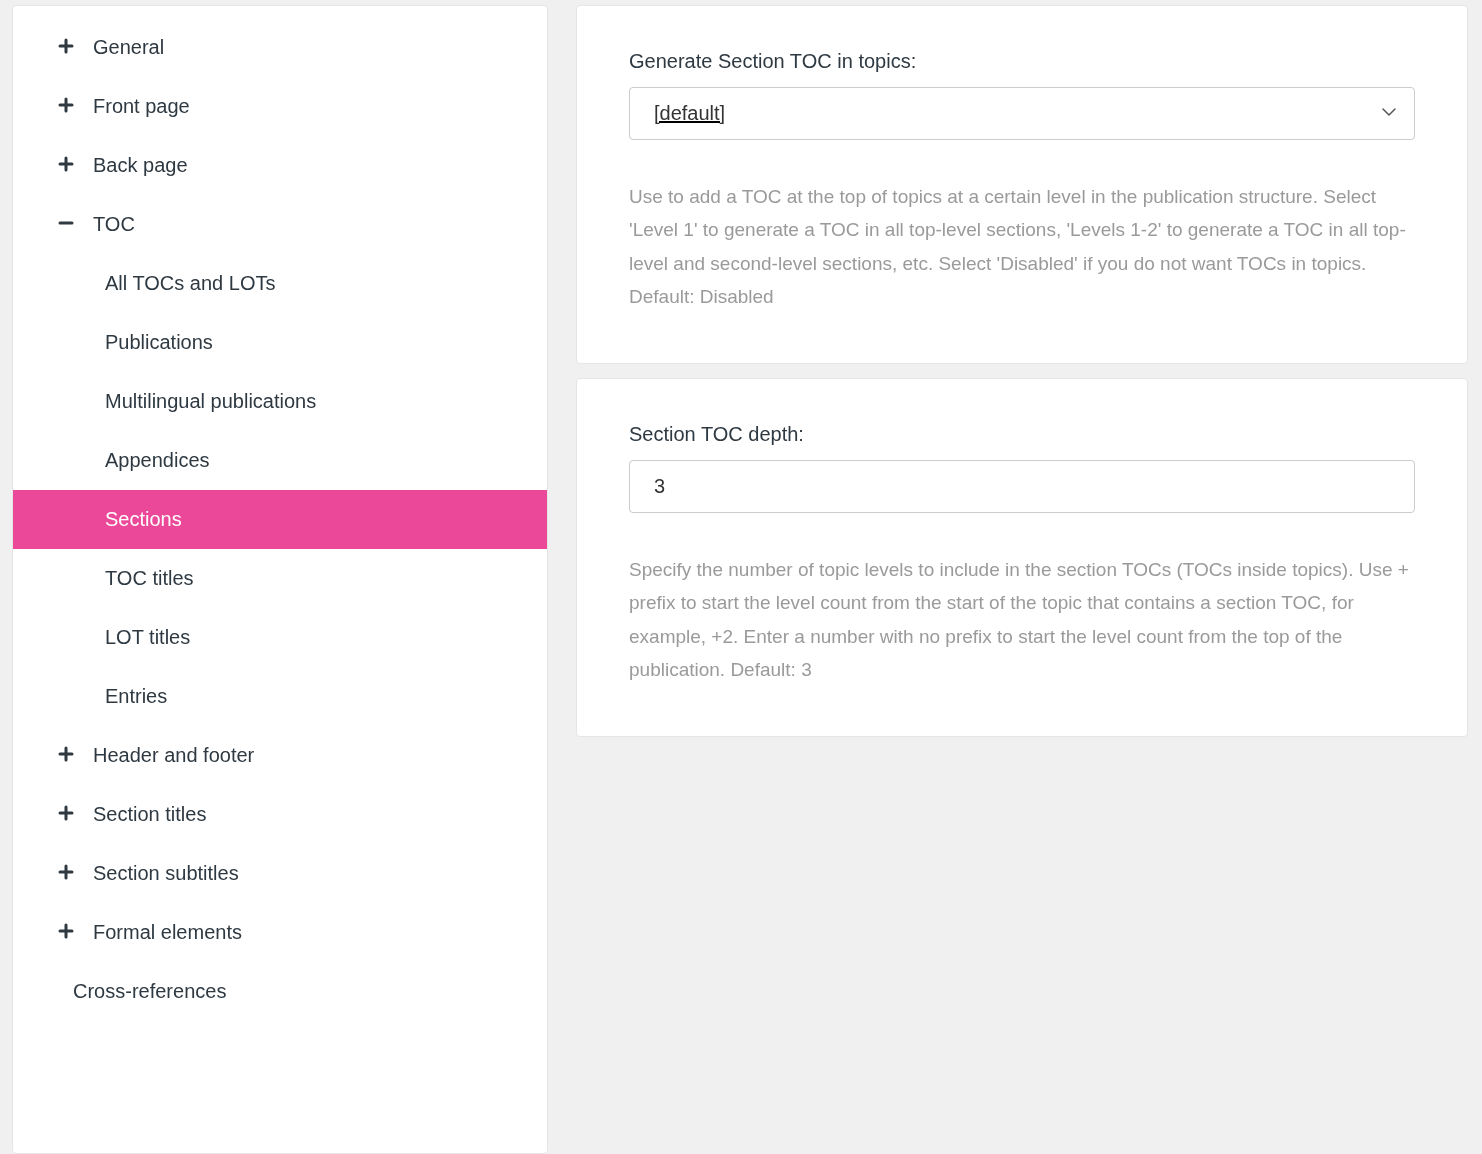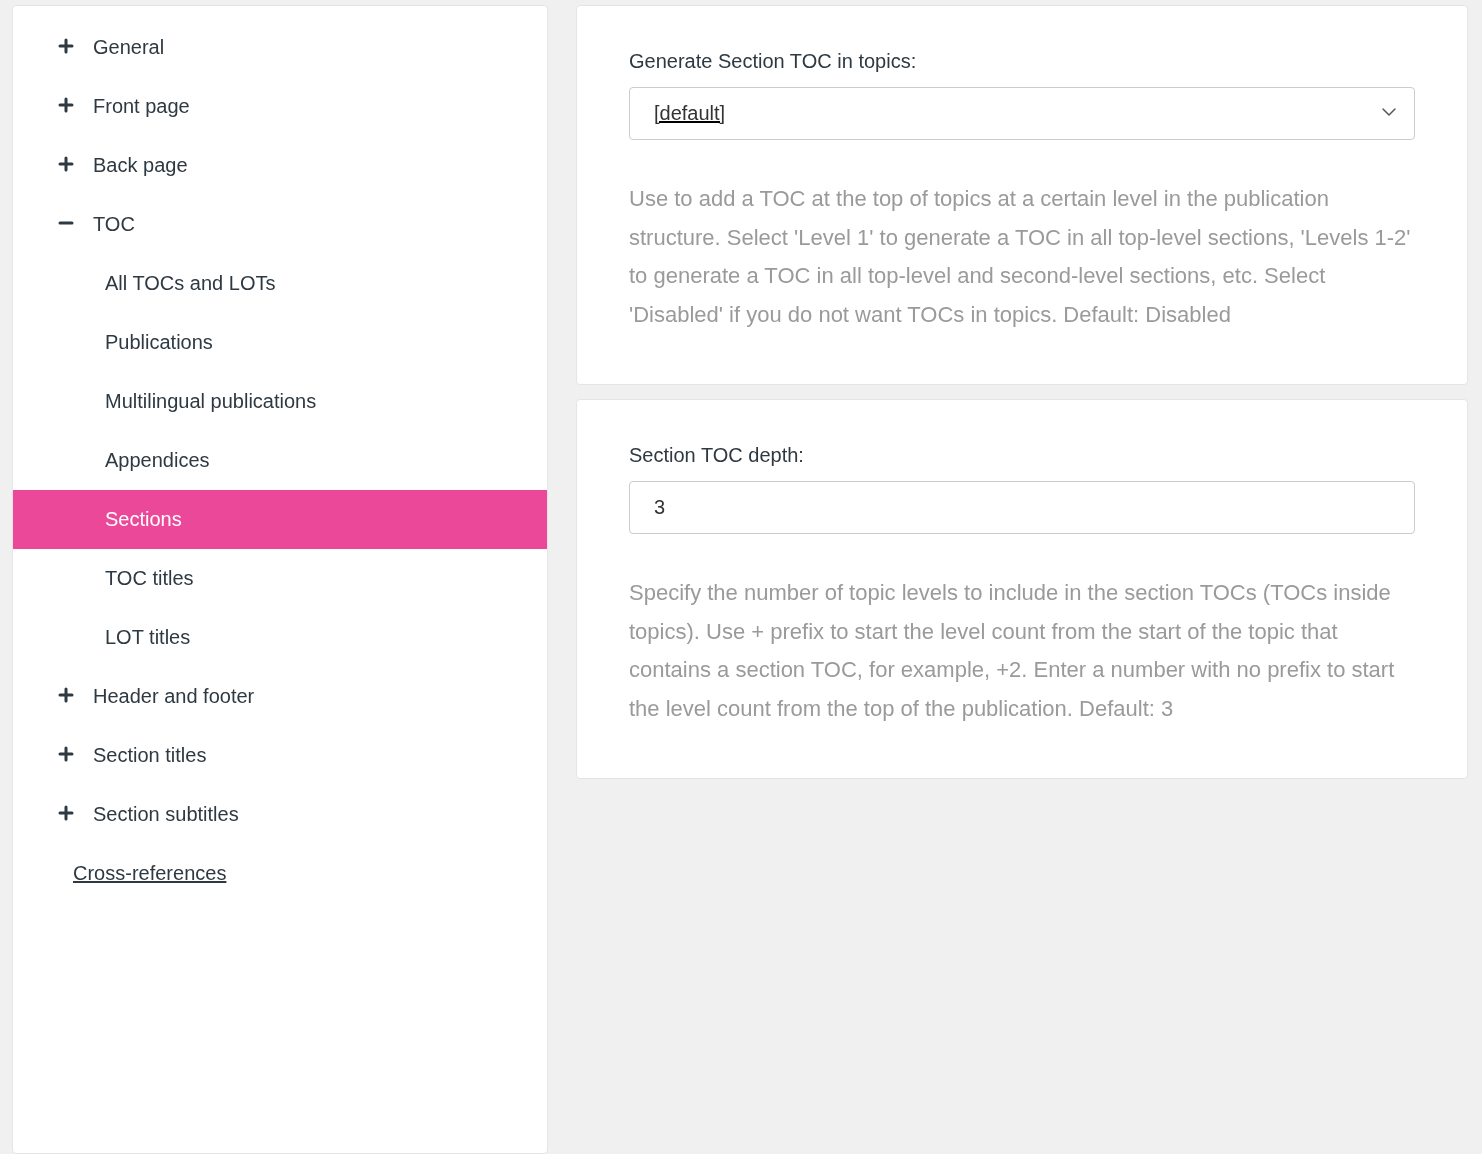--- a/index.html
+++ b/index.html
@@ -31,21 +31,21 @@
     }
     .nav-item .icon {
       position: absolute;
       left: 44px;
       width: 18px;
       text-align: center;
       color: #2e3942;
     }
     .nav-item.top-level { padding-left: 44px; }
     .nav-item.top-level .label { margin-left: 36px; }
-    .nav-item.no-icon .label { margin-left: 16px; text-decoration: underline; }
+    .nav-item.no-icon .label { margin-left: 16px; }
     .nav-item.sub-level {
       padding-left: 92px;
       text-align: right;
     }
     .nav-item.selected {
       background: #ec4899;
       color: #fff;
     }
     .main {
       flex: 1;
@@ -92,21 +92,21 @@
       width: 100%;
       border: 1px solid #ccc;
       border-radius: 4px;
       padding: 14px 24px;
       font-size: 20px;
       color: #333;
       background: #fff;
       margin-bottom: 40px;
     }
     .help-text {
-      font-size: 22px;
+      font-size: 19px;
       color: #9a9a9a;
       line-height: 1.75;
     }
   </style>
 </head>
 <body>
 
 <nav class="sidebar" id="sidebar">
     <div class="nav-item top-level">
       <span class="icon"><svg width="16" height="16" viewBox="0 0 16 16">
@@ -146,37 +146,46 @@
     </div>
     <div class="nav-item sub-level selected">
       <span class="label">Sections</span>
     </div>
     <div class="nav-item sub-level">
       <span class="label">TOC titles</span>
     </div>
     <div class="nav-item sub-level">
       <span class="label">LOT titles</span>
     </div>
+    <div class="nav-item sub-level">
+      <span class="label">Entries</span>
+    </div>
     <div class="nav-item top-level">
       <span class="icon"><svg width="16" height="16" viewBox="0 0 16 16">
           <path d="M8 2v12M2 8h12" stroke="currentColor" stroke-width="3" stroke-linecap="round"></path>
         </svg></span>
       <span class="label">Header and footer</span>
     </div>
     <div class="nav-item top-level">
       <span class="icon"><svg width="16" height="16" viewBox="0 0 16 16">
           <path d="M8 2v12M2 8h12" stroke="currentColor" stroke-width="3" stroke-linecap="round"></path>
         </svg></span>
       <span class="label">Section titles</span>
     </div>
     <div class="nav-item top-level">
       <span class="icon"><svg width="16" height="16" viewBox="0 0 16 16">
           <path d="M8 2v12M2 8h12" stroke="currentColor" stroke-width="3" stroke-linecap="round"></path>
         </svg></span>
       <span class="label">Section subtitles</span>
+    </div>
+    <div class="nav-item top-level">
+      <span class="icon"><svg width="16" height="16" viewBox="0 0 16 16">
+          <path d="M8 2v12M2 8h12" stroke="currentColor" stroke-width="3" stroke-linecap="round"></path>
+        </svg></span>
+      <span class="label">Formal elements</span>
     </div>
     <div class="nav-item top-level no-icon">
       <span class="label">Cross-references</span>
     </div>
   </nav>
 
 <main class="main">
 
   <section class="card">
     <div class="field-label">Generate Section TOC in topics:</div>

